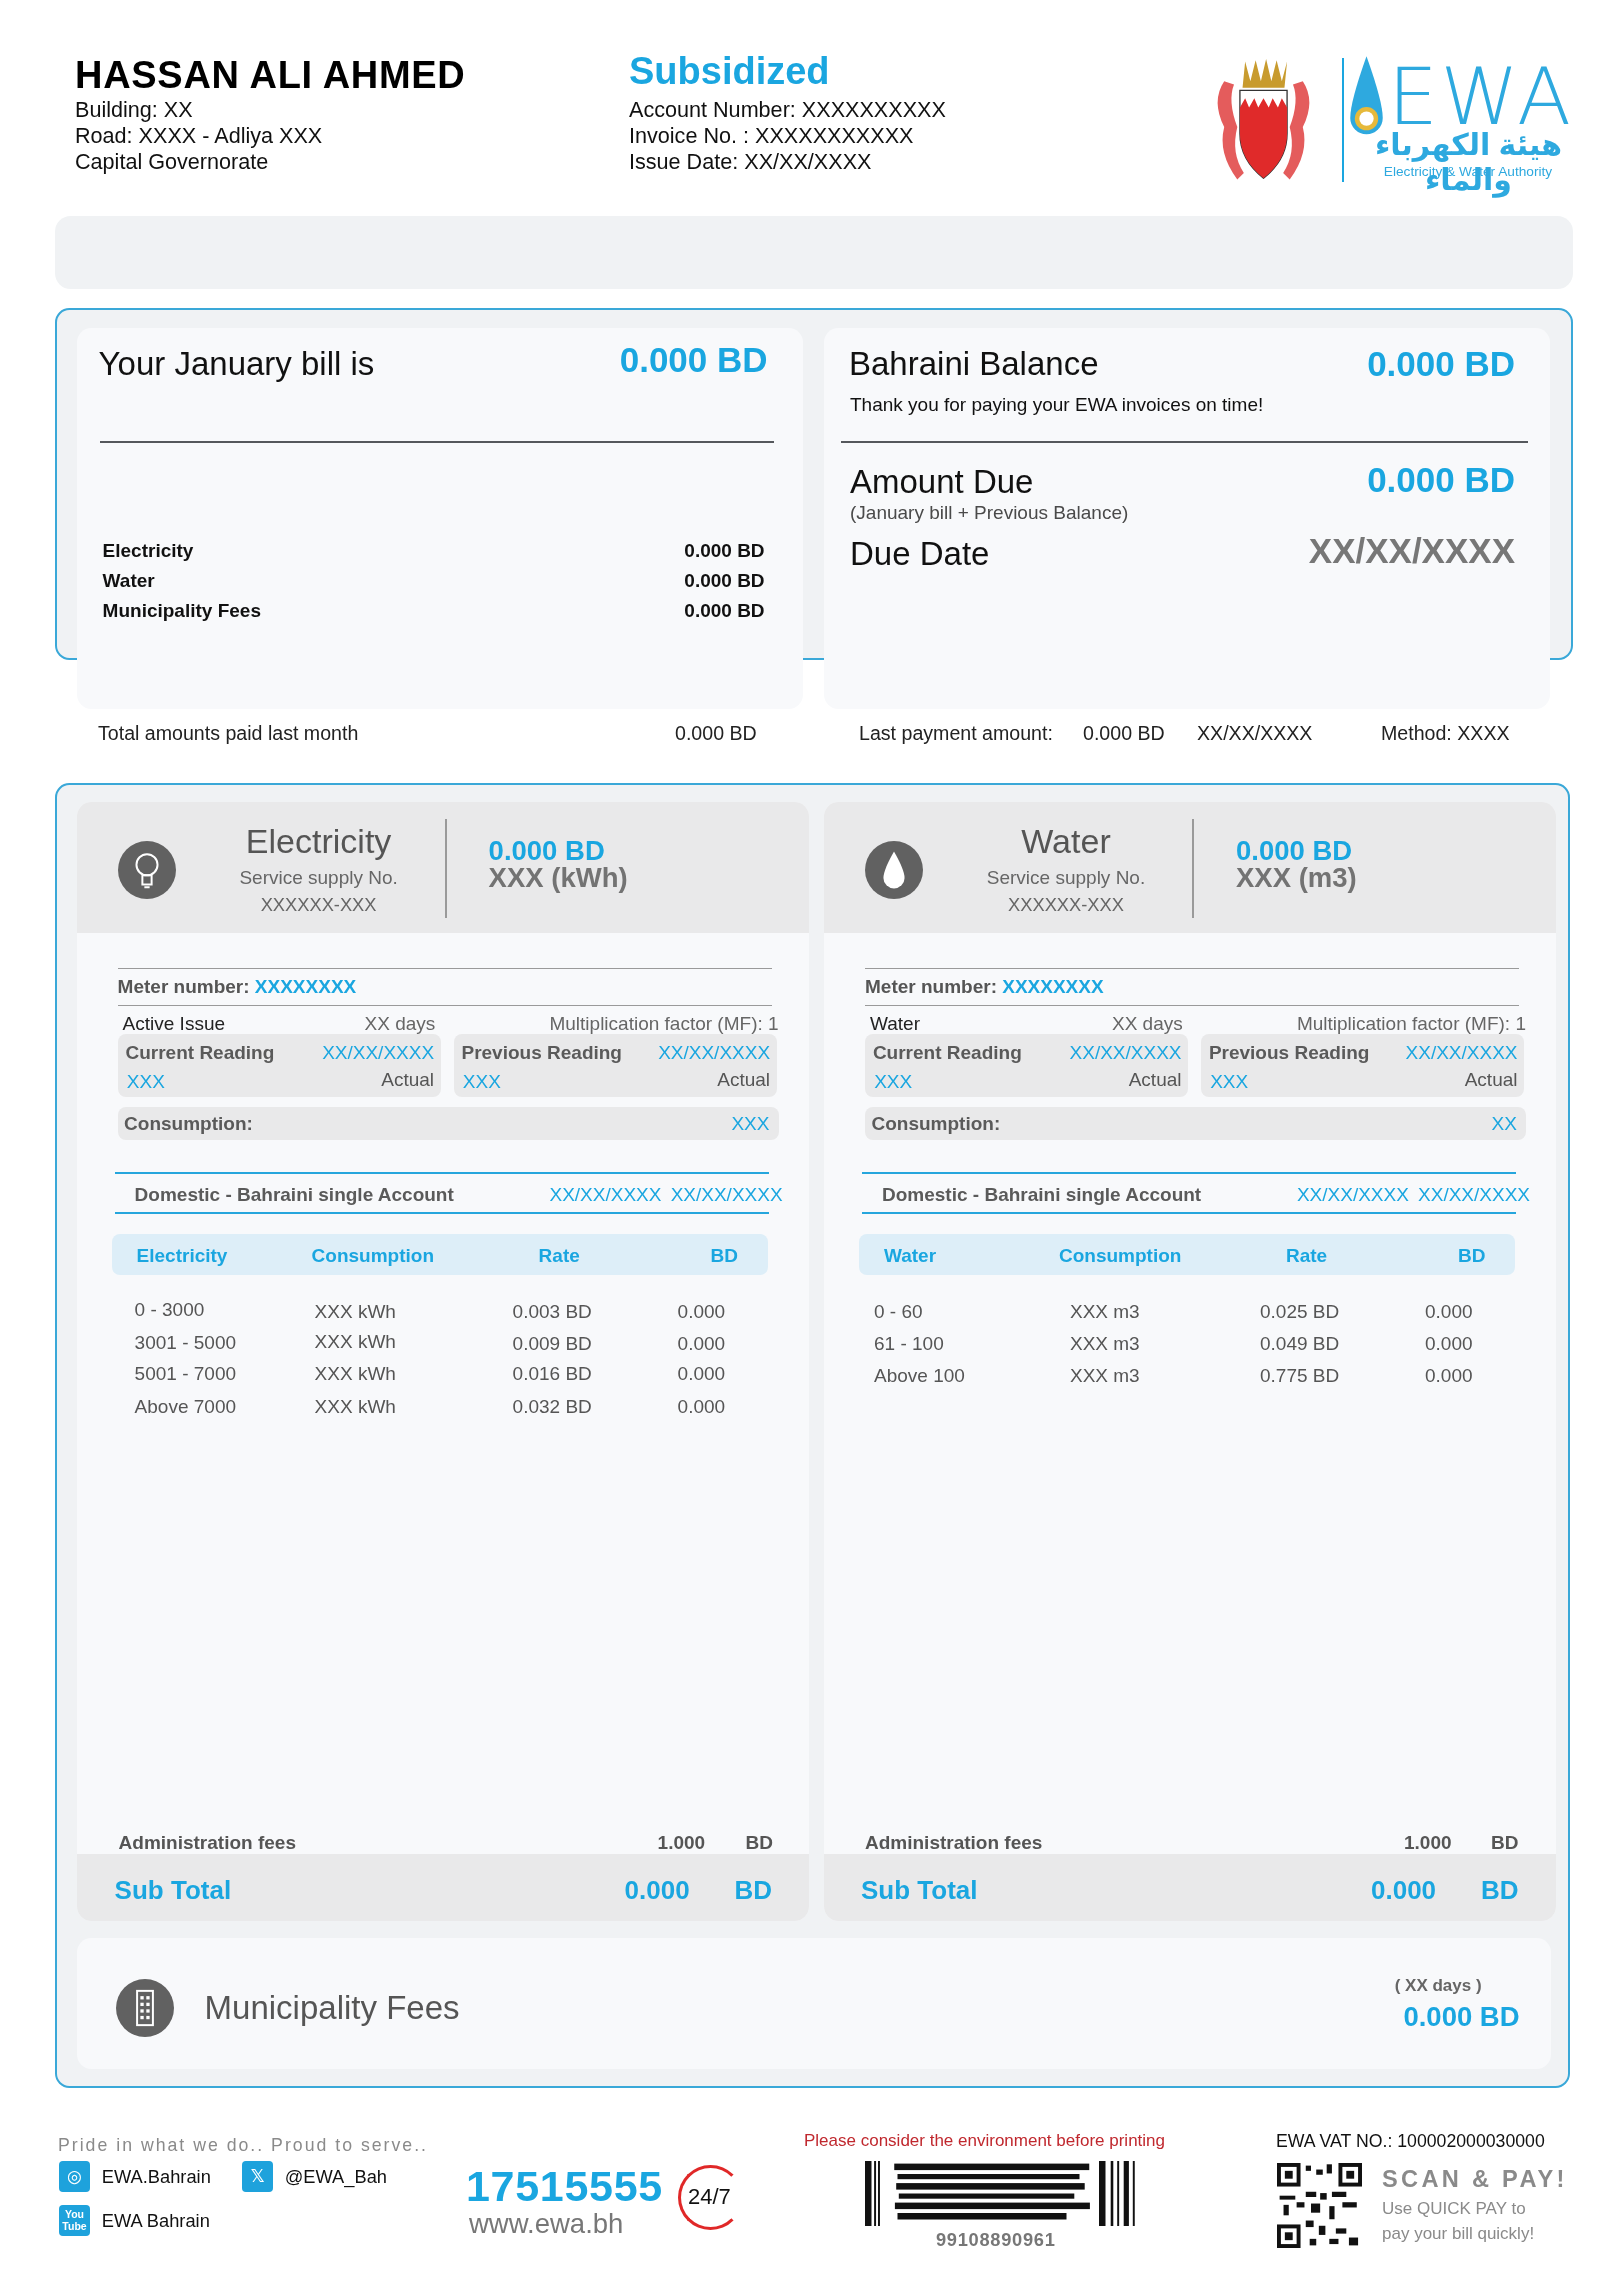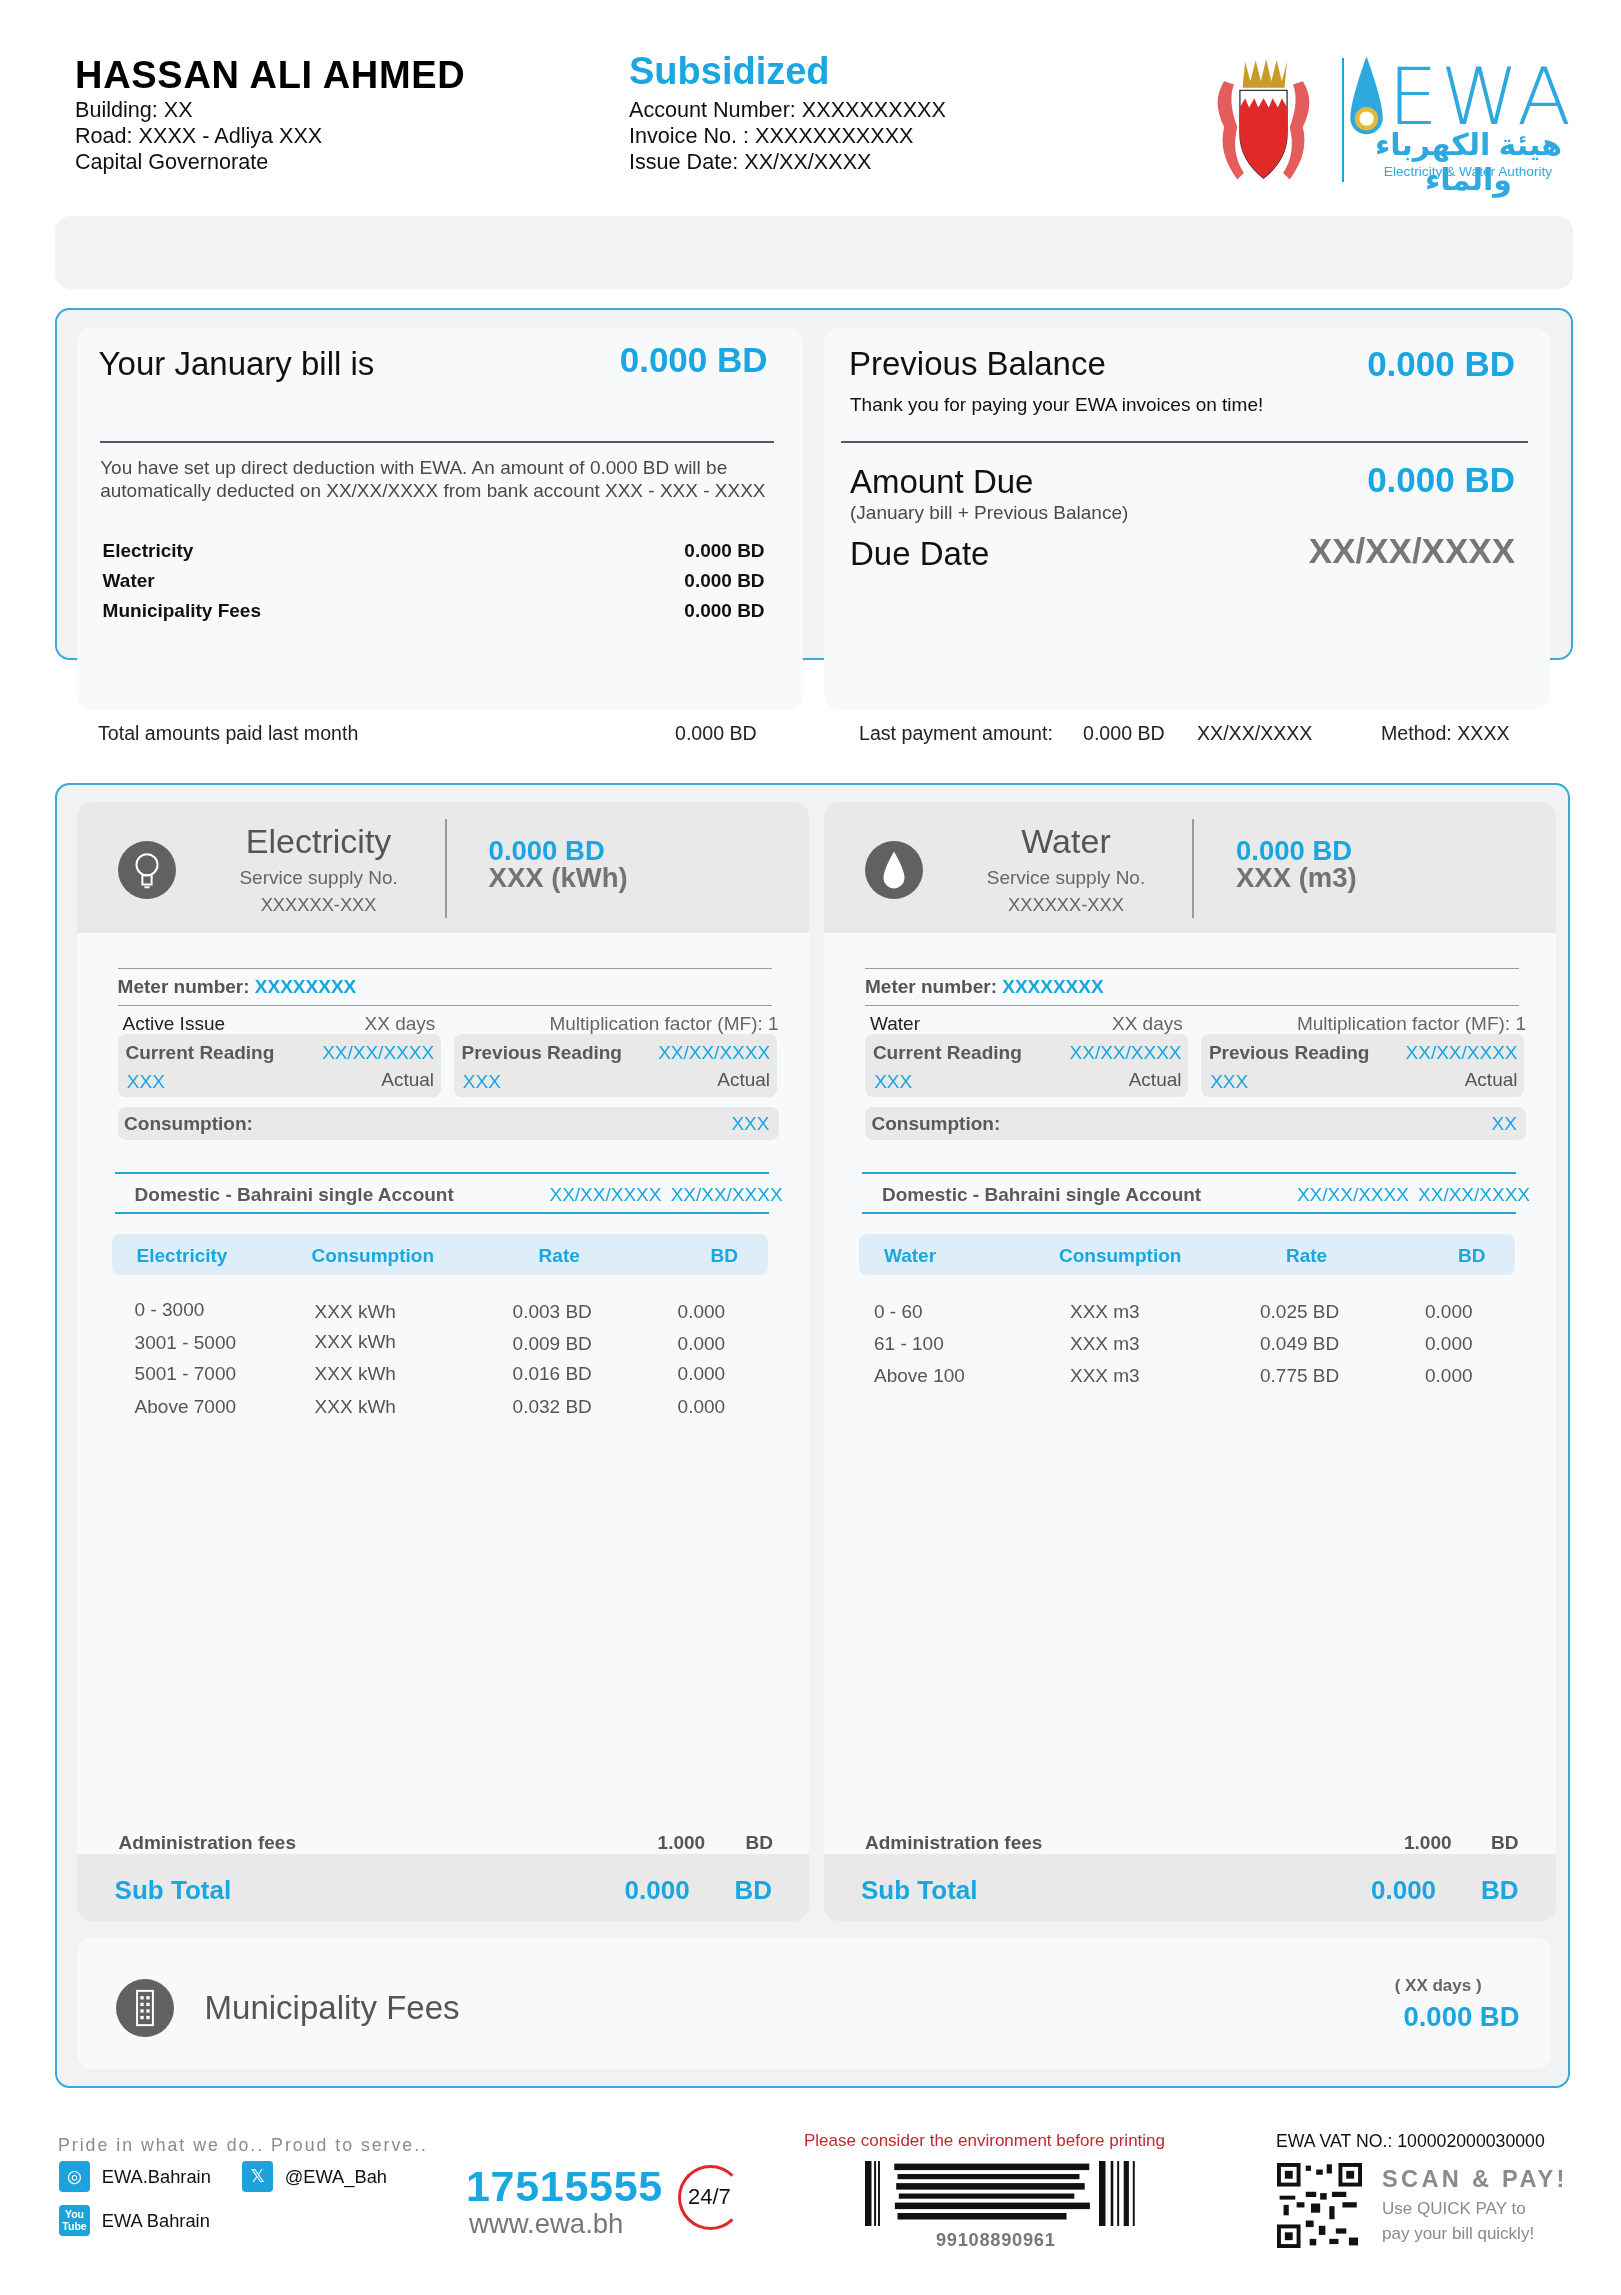--- a/index.html
+++ b/index.html
@@ -128,33 +128,32 @@
   <div class="ewa-en">Electricity &amp; Water Authority</div>
 </div>
 
 <div class="abs banner"></div>
 
 <div class="abs summary">
   <div class="card sum-left">
     <div class="big-label" style="left:22px;top:17px">Your January bill is</div>
     <div class="big-amt" style="right:35px;top:11.8px">0.000 BD</div>
     <div class="hr" style="left:23.6px;top:113px;width:674px"></div>
-    <div class="para" style="left:23.6px;top:128px;width:674px">You have set up direct deduction with EWA. An amount of 0.000 BD will be automatically deducted on XX/XX/XXXX from bank account XXX - XXX - XXXX</div>
     <div class="bd-row" style="left:26px;top:212px">Electricity</div>
     <div class="bd-row" style="right:38px;top:212px">0.000 BD</div>
     <div class="bd-row" style="left:26px;top:242px">Water</div>
     <div class="bd-row" style="right:38px;top:242px">0.000 BD</div>
     <div class="bd-row" style="left:26px;top:272px">Municipality Fees</div>
     <div class="bd-row" style="right:38px;top:272px">0.000 BD</div>
   </div>
   <div class="foot-row" style="left:41px;top:412px">Total amounts paid last month</div>
   <div class="foot-row" style="left:618px;top:412px">0.000 BD</div>
 
   <div class="card sum-right">
-    <div class="big-label" style="left:25px;top:17px">Previous Balance</div>
+    <div class="big-label" style="left:25px;top:17px">Bahraini Balance</div>
     <div class="big-amt" style="right:35px;top:15.7px">0.000 BD</div>
     <div class="para" style="left:26px;top:65px;color:#111">Thank you for paying your EWA invoices on time!</div>
     <div class="hr" style="left:17px;top:113px;width:687px"></div>
     <div class="big-label" style="left:26px;top:135px">Amount Due</div>
     <div class="para" style="left:26px;top:173px">(January bill + Previous Balance)</div>
     <div class="big-amt" style="right:35px;top:132px">0.000 BD</div>
     <div class="big-label" style="left:26px;top:207px">Due Date</div>
     <div class="big-amt" style="right:35px;top:203px;color:#777">XX/XX/XXXX</div>
   </div>
   <div class="foot-row" style="left:802px;top:412px">Last payment amount:</div>

